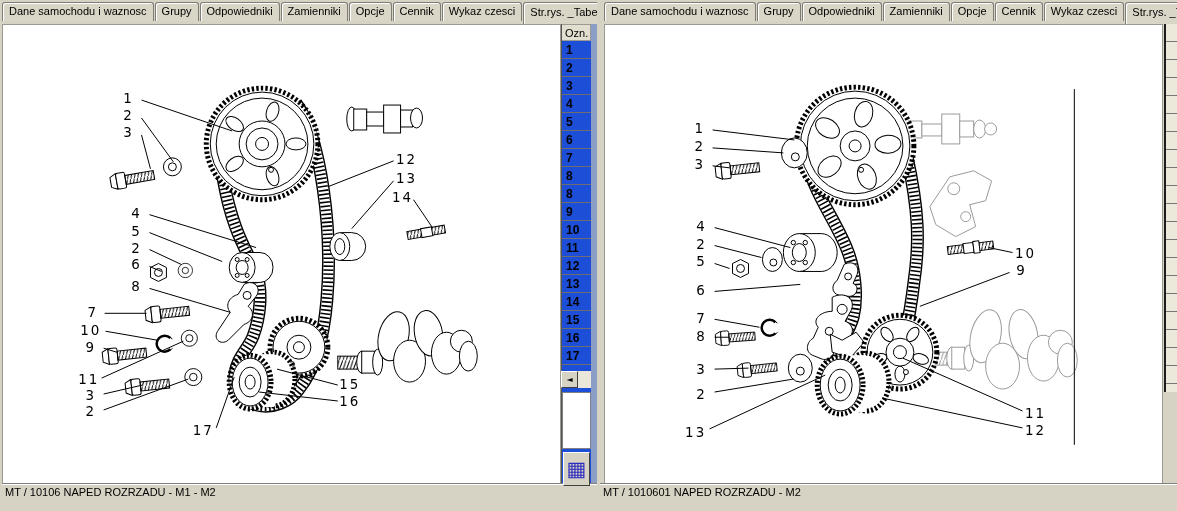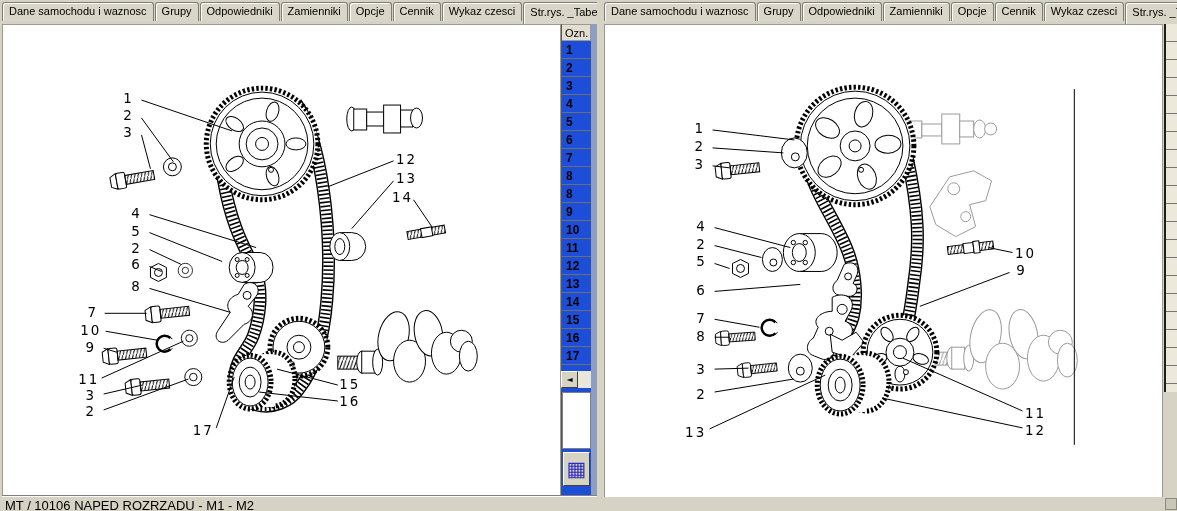--- a/index.html
+++ b/index.html
@@ -29,21 +29,21 @@
   .ozn-header{height:17px;background:var(--table-header,#e3dfd0);border:1px solid #9a9a92;border-left:none;font-size:11px;padding:2px 0 0 3px}
   .ozn-row{height:18px;border-bottom:1px solid #6e6e6e;font-weight:bold;font-size:12px;padding:2px 0 0 4px}
   .hscroll{position:absolute;left:561px;top:371px;width:30px;height:17px;display:flex;z-index:4}
   .scroll-btn{width:17px;height:17px;background:var(--chrome,#d6d2c4);border:1px solid;border-color:#fff #404040 #404040 #fff;font-family:"DejaVu Sans",sans-serif;font-size:8px;text-align:center;line-height:14px;padding:0}
   .scroll-track{flex:1;background:#eae6da}
   .white-box{position:absolute;left:562px;top:392px;width:29px;height:57px;background:#fff;border:1px solid #808080;z-index:4}
   .grid-btn{position:absolute;left:563px;top:452px;width:27px;height:34px;background:var(--chrome,#d6d2c4);border:1px solid #404040;border-top-color:#fff;border-left-color:#fff;color:var(--grid-icon-blue,#2b2bc0);font-family:"DejaVu Sans",sans-serif;font-size:21px;line-height:30px;text-align:center;padding:0;z-index:4}
   .bluestrip{position:absolute;left:591px;top:24px;width:6px;bottom:14px;background:var(--scroll-strip,#8c9dc6)}
   .cut-table{position:absolute;right:0;top:24px;width:13px;height:368px;border-left:2px solid #1d1d1d;background:repeating-linear-gradient(to bottom,#ece9da 0 17px,#767676 17px 18px)}
   .grip{position:absolute;right:0;bottom:1px;width:12px;height:12px;background:#cac6b6;border:1px solid #8a8a82}
-  .statusbar{position:absolute;left:2px;right:0;bottom:0;height:16px;background:var(--chrome,#d6d2c4);border-top:1px solid #808080;box-shadow:inset 0 1px 0 #fff;overflow:hidden;font-size:13px;white-space:nowrap}
+  .statusbar{position:absolute;left:2px;right:0;bottom:0;height:28px;background:var(--chrome,#d6d2c4);border-top:1px solid #808080;box-shadow:inset 0 1px 0 #fff;overflow:hidden;font-size:11px;white-space:nowrap}
   .statusbar span{display:inline-block;padding-left:3px;transform:translateY(2px)}
 </style>
 </head>
 <body>
 
 <svg width="0" height="0" style="position:absolute" aria-hidden="true">
   <defs>
     <pattern id="thr" width="3.5" height="10" patternUnits="userSpaceOnUse">
       <path d="M0,10 L3.5,0" stroke="#000" stroke-width="1" fill="none"></path>
     </pattern>
@@ -415,13 +415,14 @@
           <text x="424" y="275" class="callout-num">9</text>
           <line x1="425" y1="411" x2="305" y2="358" class="callout-line"></line>
           <text x="438" y="418" class="callout-num">11</text>
           <line x1="425" y1="428" x2="284" y2="398" class="callout-line"></line>
           <text x="438" y="435" class="callout-num">12</text>
         </g>
     </svg>
   </div>
   <div class="cut-table"></div>
   <div class="grip"></div>
+  <div class="statusbar"><span>MT / 1010601  NAPED ROZRZADU  - M2</span></div>
 </div>
 
 </body></html>

